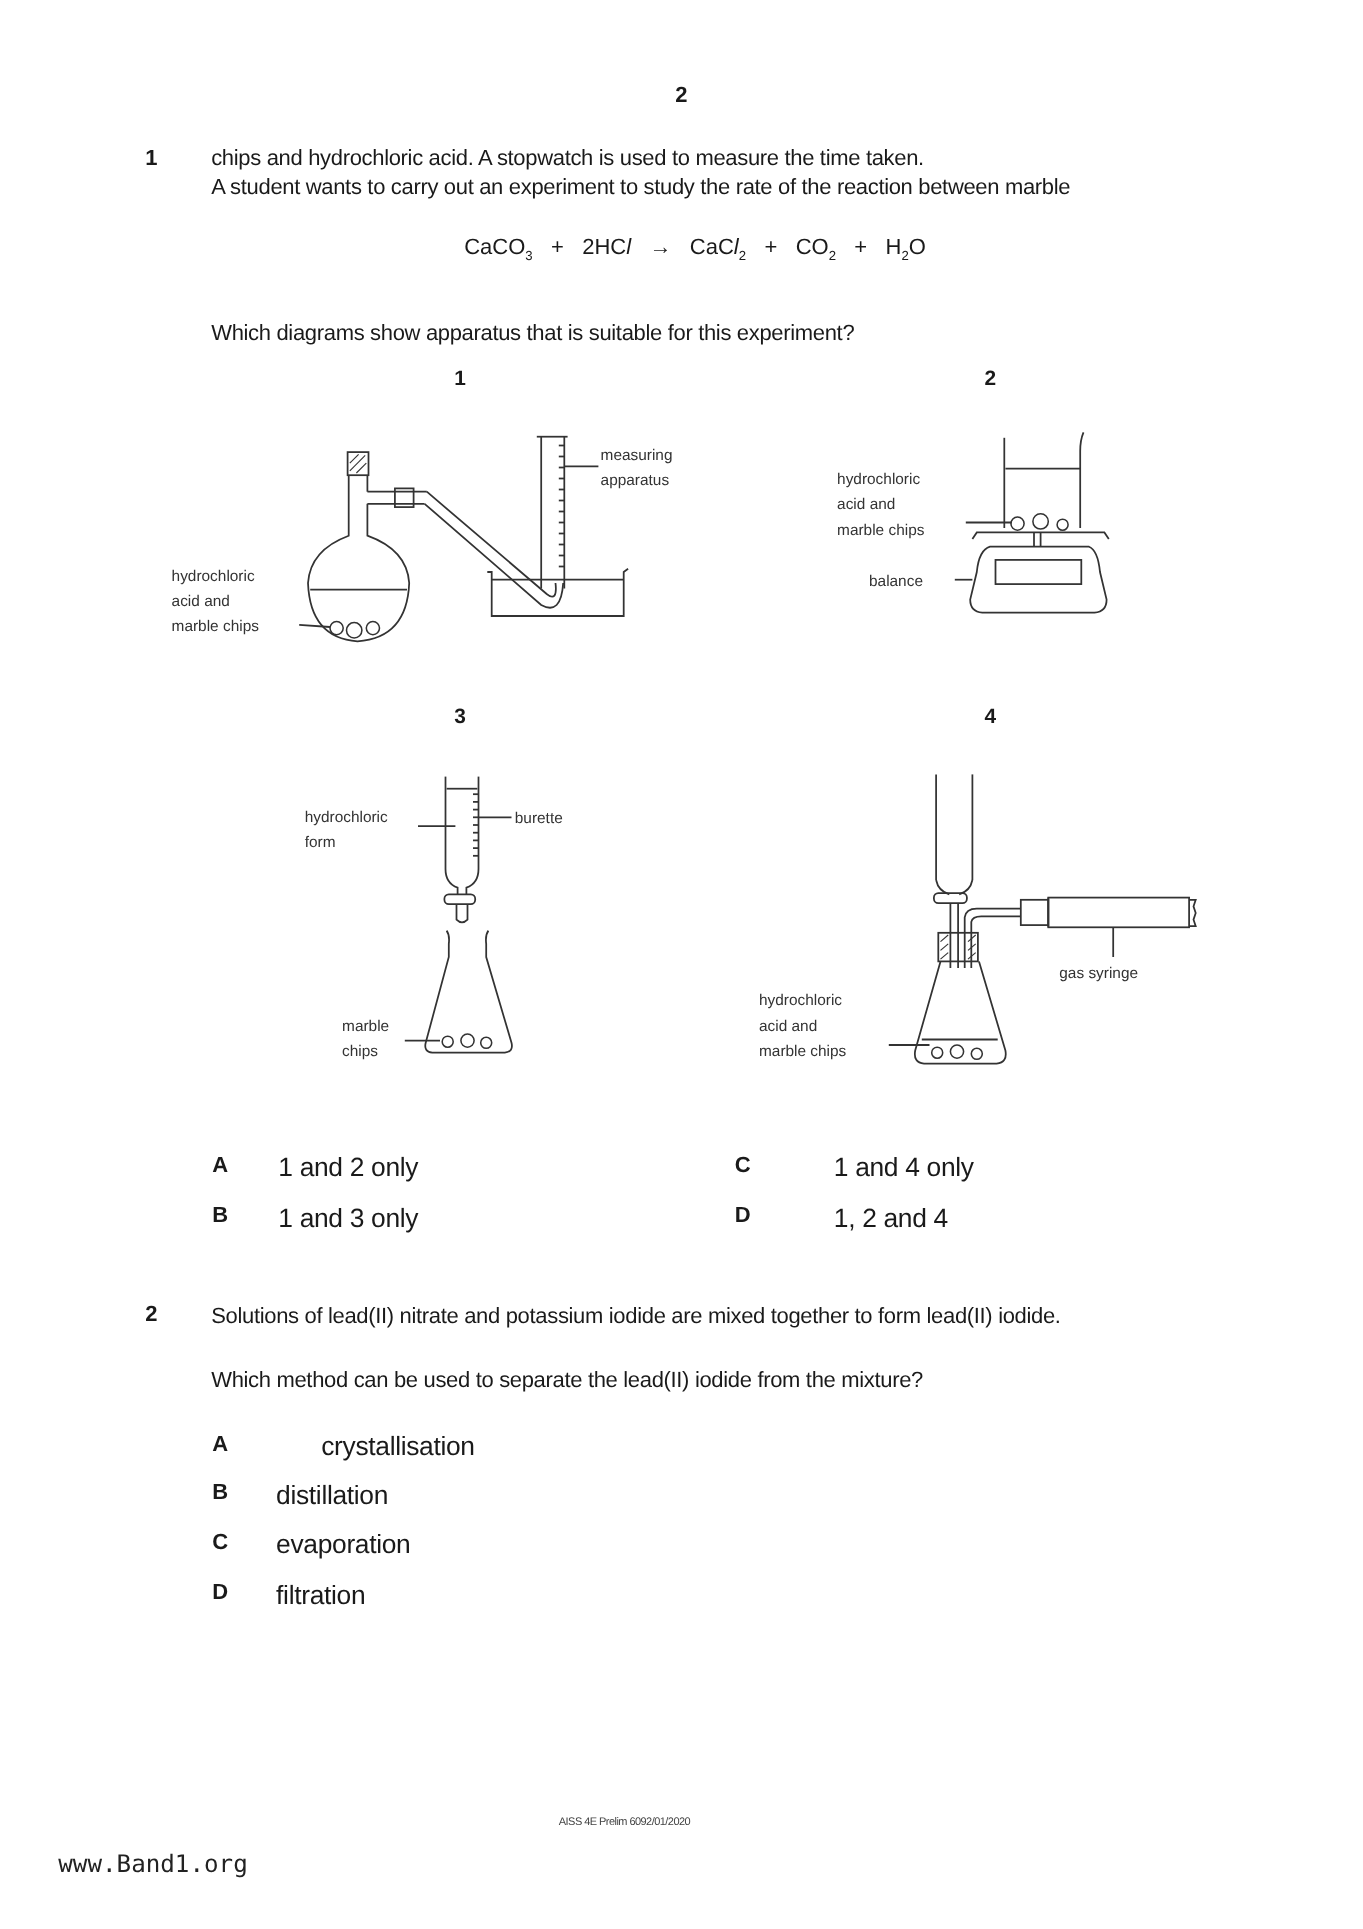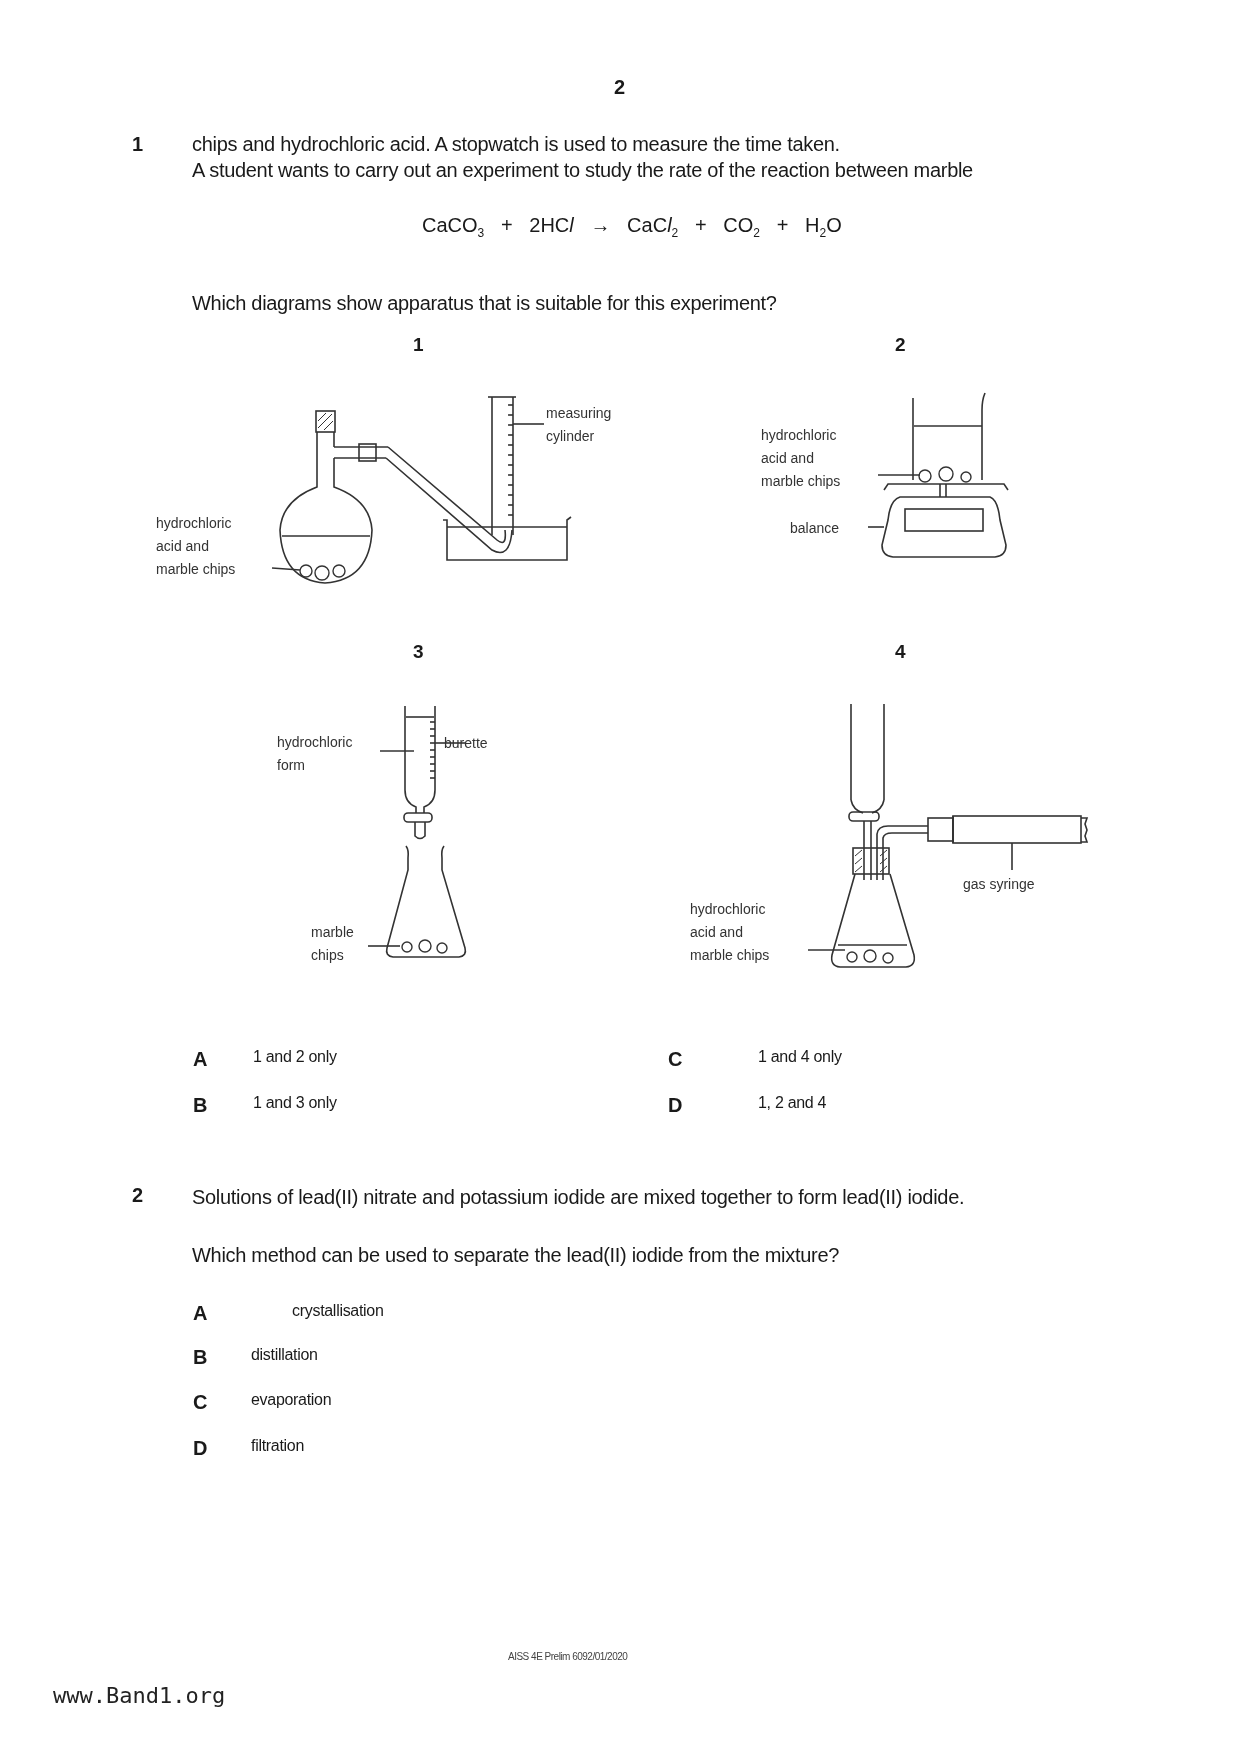--- a/index.html
+++ b/index.html
@@ -7,21 +7,21 @@
          font-family:"Liberation Sans", sans-serif; color:#1a1a1a; }
   .abs { position:absolute; }
   .pagenum { left:0; width:1239px; top:76px; text-align:center; font-weight:bold; font-size:20px; }
   .qnum { font-weight:bold; font-size:20px; }
   .qtext { font-size:20px; line-height:26px; letter-spacing:-0.3px; }
   .eq { font-size:20px; white-space:pre; }
   .eq sub { font-size:12px; }
   .dlabel { font-weight:bold; font-size:19px; }
   .lbl { font-size:14px; line-height:23px; color:#333; }
   .optL { font-weight:bold; font-size:20px; }
-  .optT { font-size:16px; letter-spacing:-0.3px; }
+  .optT { font-size:24px; letter-spacing:-0.3px; }
   .footer { font-size:10px; color:#444; letter-spacing:-0.5px; }
   .site { font-family:"DejaVu Sans Mono", monospace; font-size:22px; color:#222; }
   svg { position:absolute; overflow:visible; }
   svg * { fill:none; stroke:#333; stroke-width:1.6; }
   svg .chip { stroke-width:1.4; }
   svg .hatch { stroke-width:1; }
 </style>
 </head>
 <body>
 
@@ -83,21 +83,21 @@
     <line x1="508" y1="505" x2="513" y2="505"></line>
       <line x1="508" y1="515" x2="513" y2="515"></line>
   </g>
   <line x1="513" y1="424" x2="544" y2="424"></line>
 
   <path d="M443 520 L447 520 L447 560 L567 560 L567 520 L571 517"></path>
   <line x1="447" y1="527" x2="567" y2="527"></line>
 </svg>
 <div class="abs lbl" style="left:546px;top:402px;">
   <div>measuring</div>
-  <div>cylinder</div>
+  <div>apparatus</div>
 </div>
 <div class="abs lbl" style="left:156px;top:512px;">
   <div>hydrochloric</div>
   <div>acid and</div>
   <div>marble chips</div>
 </div>
 
 <svg style="left:0;top:0;" width="1239" height="1754">
   <line x1="913" y1="398" x2="913" y2="480"></line>
   <path d="M985 393 Q982 400 982 410 L982 480"></path>
@@ -145,21 +145,21 @@
   <path d="M406 846 Q409 850 408 858 L408 870 L387 948 Q385 956 393 957 L459 957 Q467 956 465 948 L442 870 L442 858 Q441 850 444 846"></path>
   <circle class="chip" cx="407" cy="947" r="5"></circle>
   <circle class="chip" cx="425" cy="946" r="6"></circle>
   <circle class="chip" cx="442" cy="948" r="5"></circle>
   <line x1="368" y1="946" x2="400" y2="946"></line>
 </svg>
 <div class="abs lbl" style="left:277px;top:731px;">
   <div>hydrochloric</div>
   <div>form</div>
 </div>
-<div class="abs lbl" style="left:444px;top:732px;">burette</div>
+<div class="abs lbl" style="left:468px;top:732px;">burette</div>
 <div class="abs lbl" style="left:311px;top:921px;">
   <div>marble</div>
   <div>chips</div>
 </div>
 
 <svg style="left:0;top:0;" width="1239" height="1754">
   <line x1="851" y1="704" x2="851" y2="800"></line>
   <line x1="884" y1="704" x2="884" y2="800"></line>
   <path d="M851 800 Q853 810 863 813"></path>
   <path d="M884 800 Q882 810 872 813"></path>

